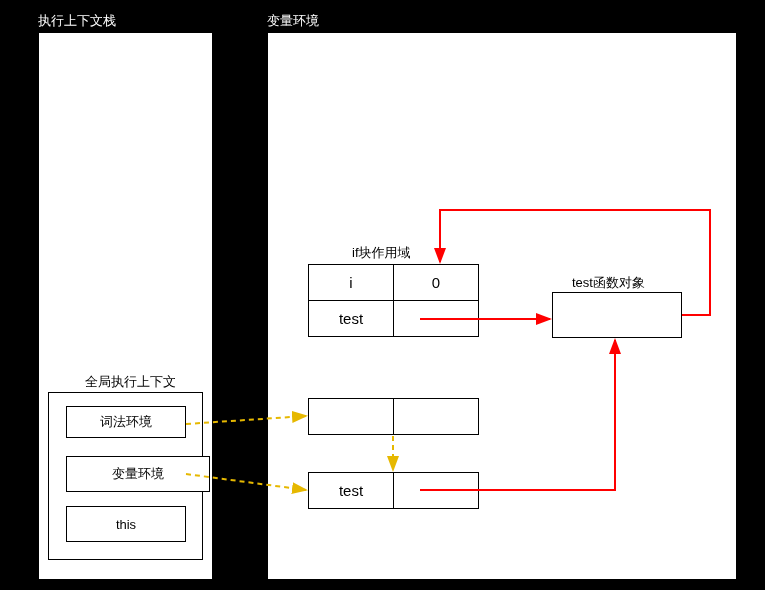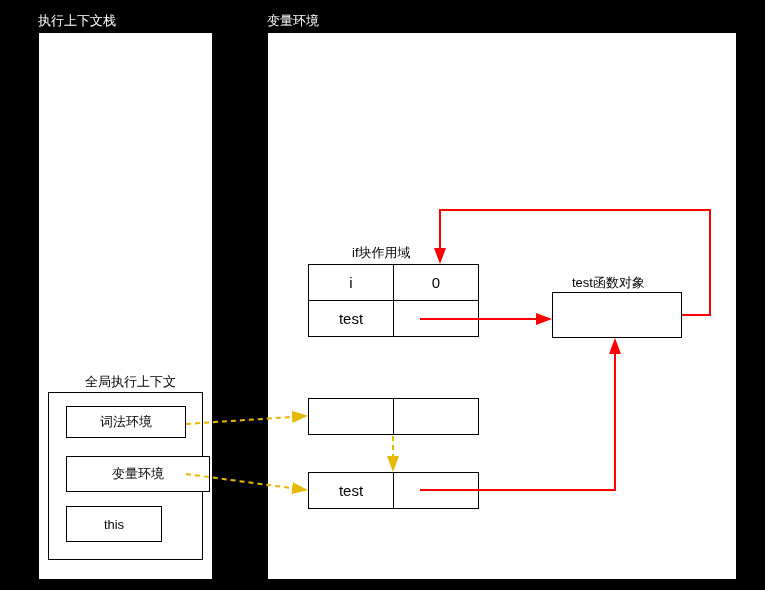--- a/index.html
+++ b/index.html
@@ -88,21 +88,21 @@
   <div class="title" style="left:267px; top:12px;">变量环境</div>
 
   <div class="panel" style="left:38px; top:32px; width:175px; height:548px;"></div>
   <div class="panel" style="left:267px; top:32px; width:470px; height:548px;"></div>
 
   <div class="global-ctx" style="left:48px; top:392px; width:155px; height:168px;">
     <div class="global-ctx-title">全局执行上下文</div>
   </div>
   <div class="ctx-item" style="left:66px; top:406px; width:120px; height:32px;">词法环境</div>
   <div class="ctx-item" style="left:66px; top:456px; width:144px; height:36px;">变量环境</div>
-  <div class="ctx-item" style="left:66px; top:506px; width:96px; height:36px;">this</div>
+  <div class="ctx-item" style="left:66px; top:506px; width:120px; height:36px;">this</div>
 
   <div class="mem-label" style="left:308px; top:244px;padding-left:44px;">if块作用域</div>
   <table class="table" style="left:308px; top:264px;">
     <tbody>
         <tr>
       <td>i</td>
       <td>0</td>
     </tr>
     <tr>
       <td>test</td>

